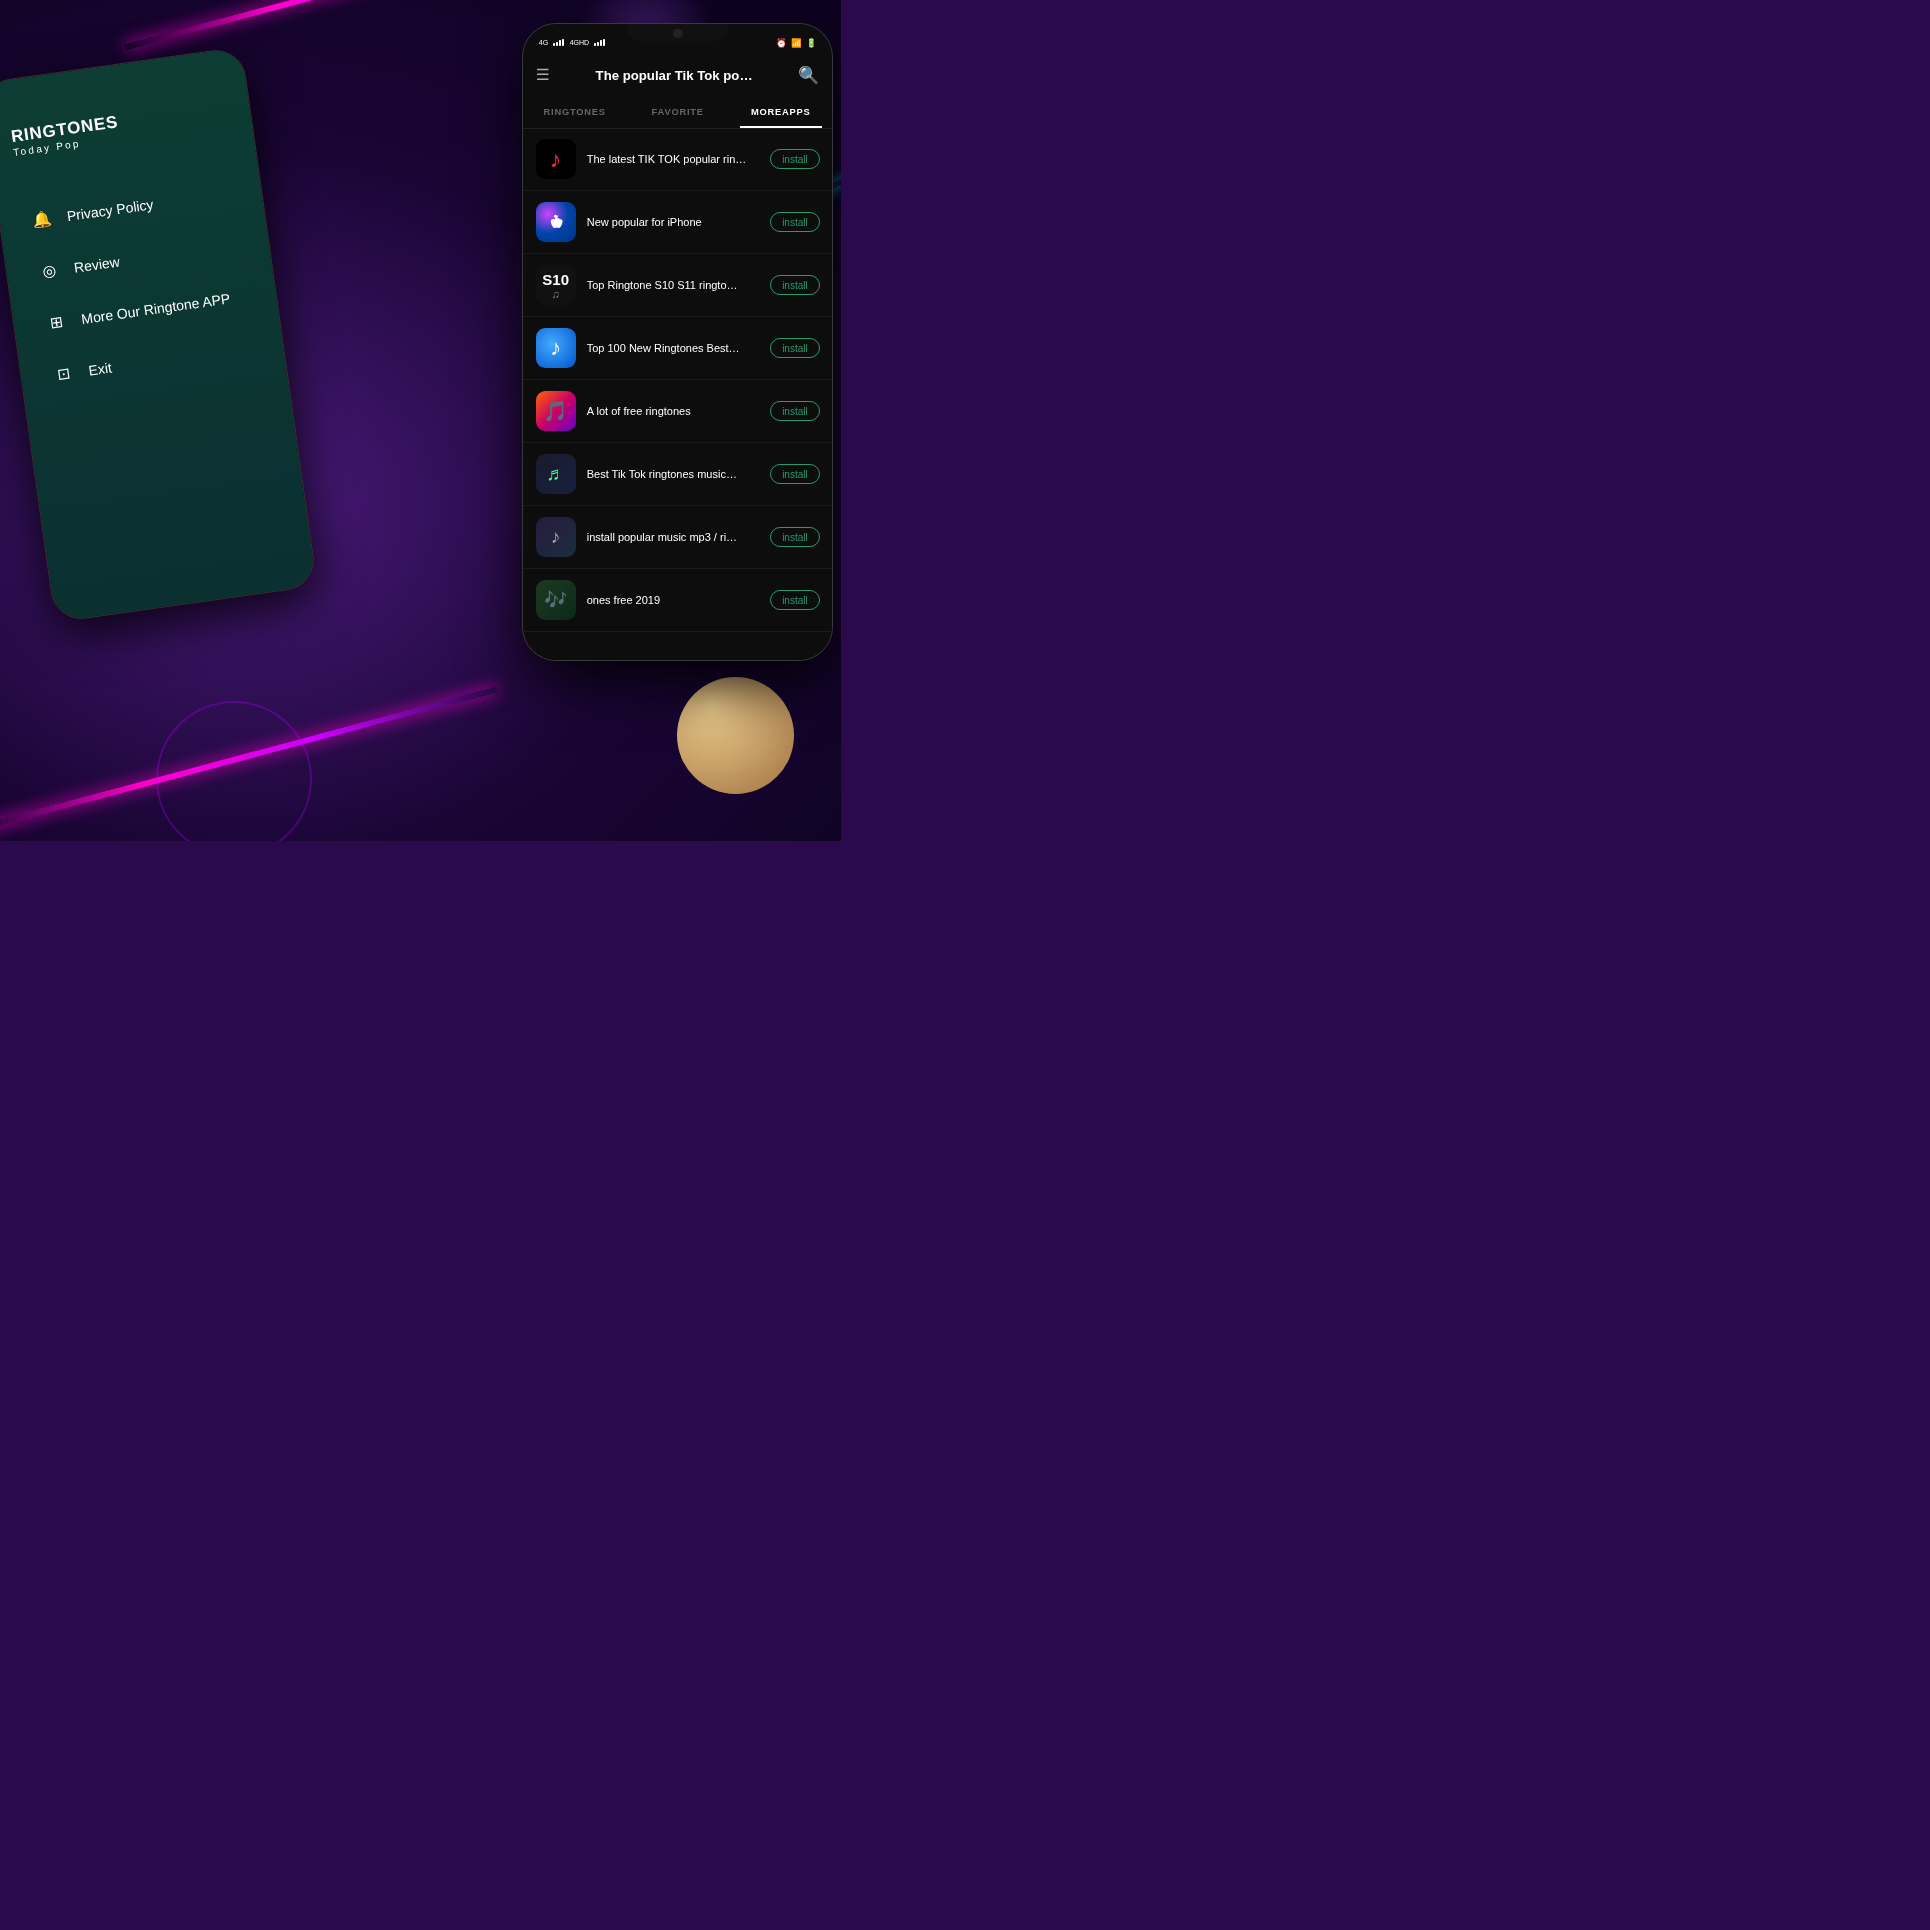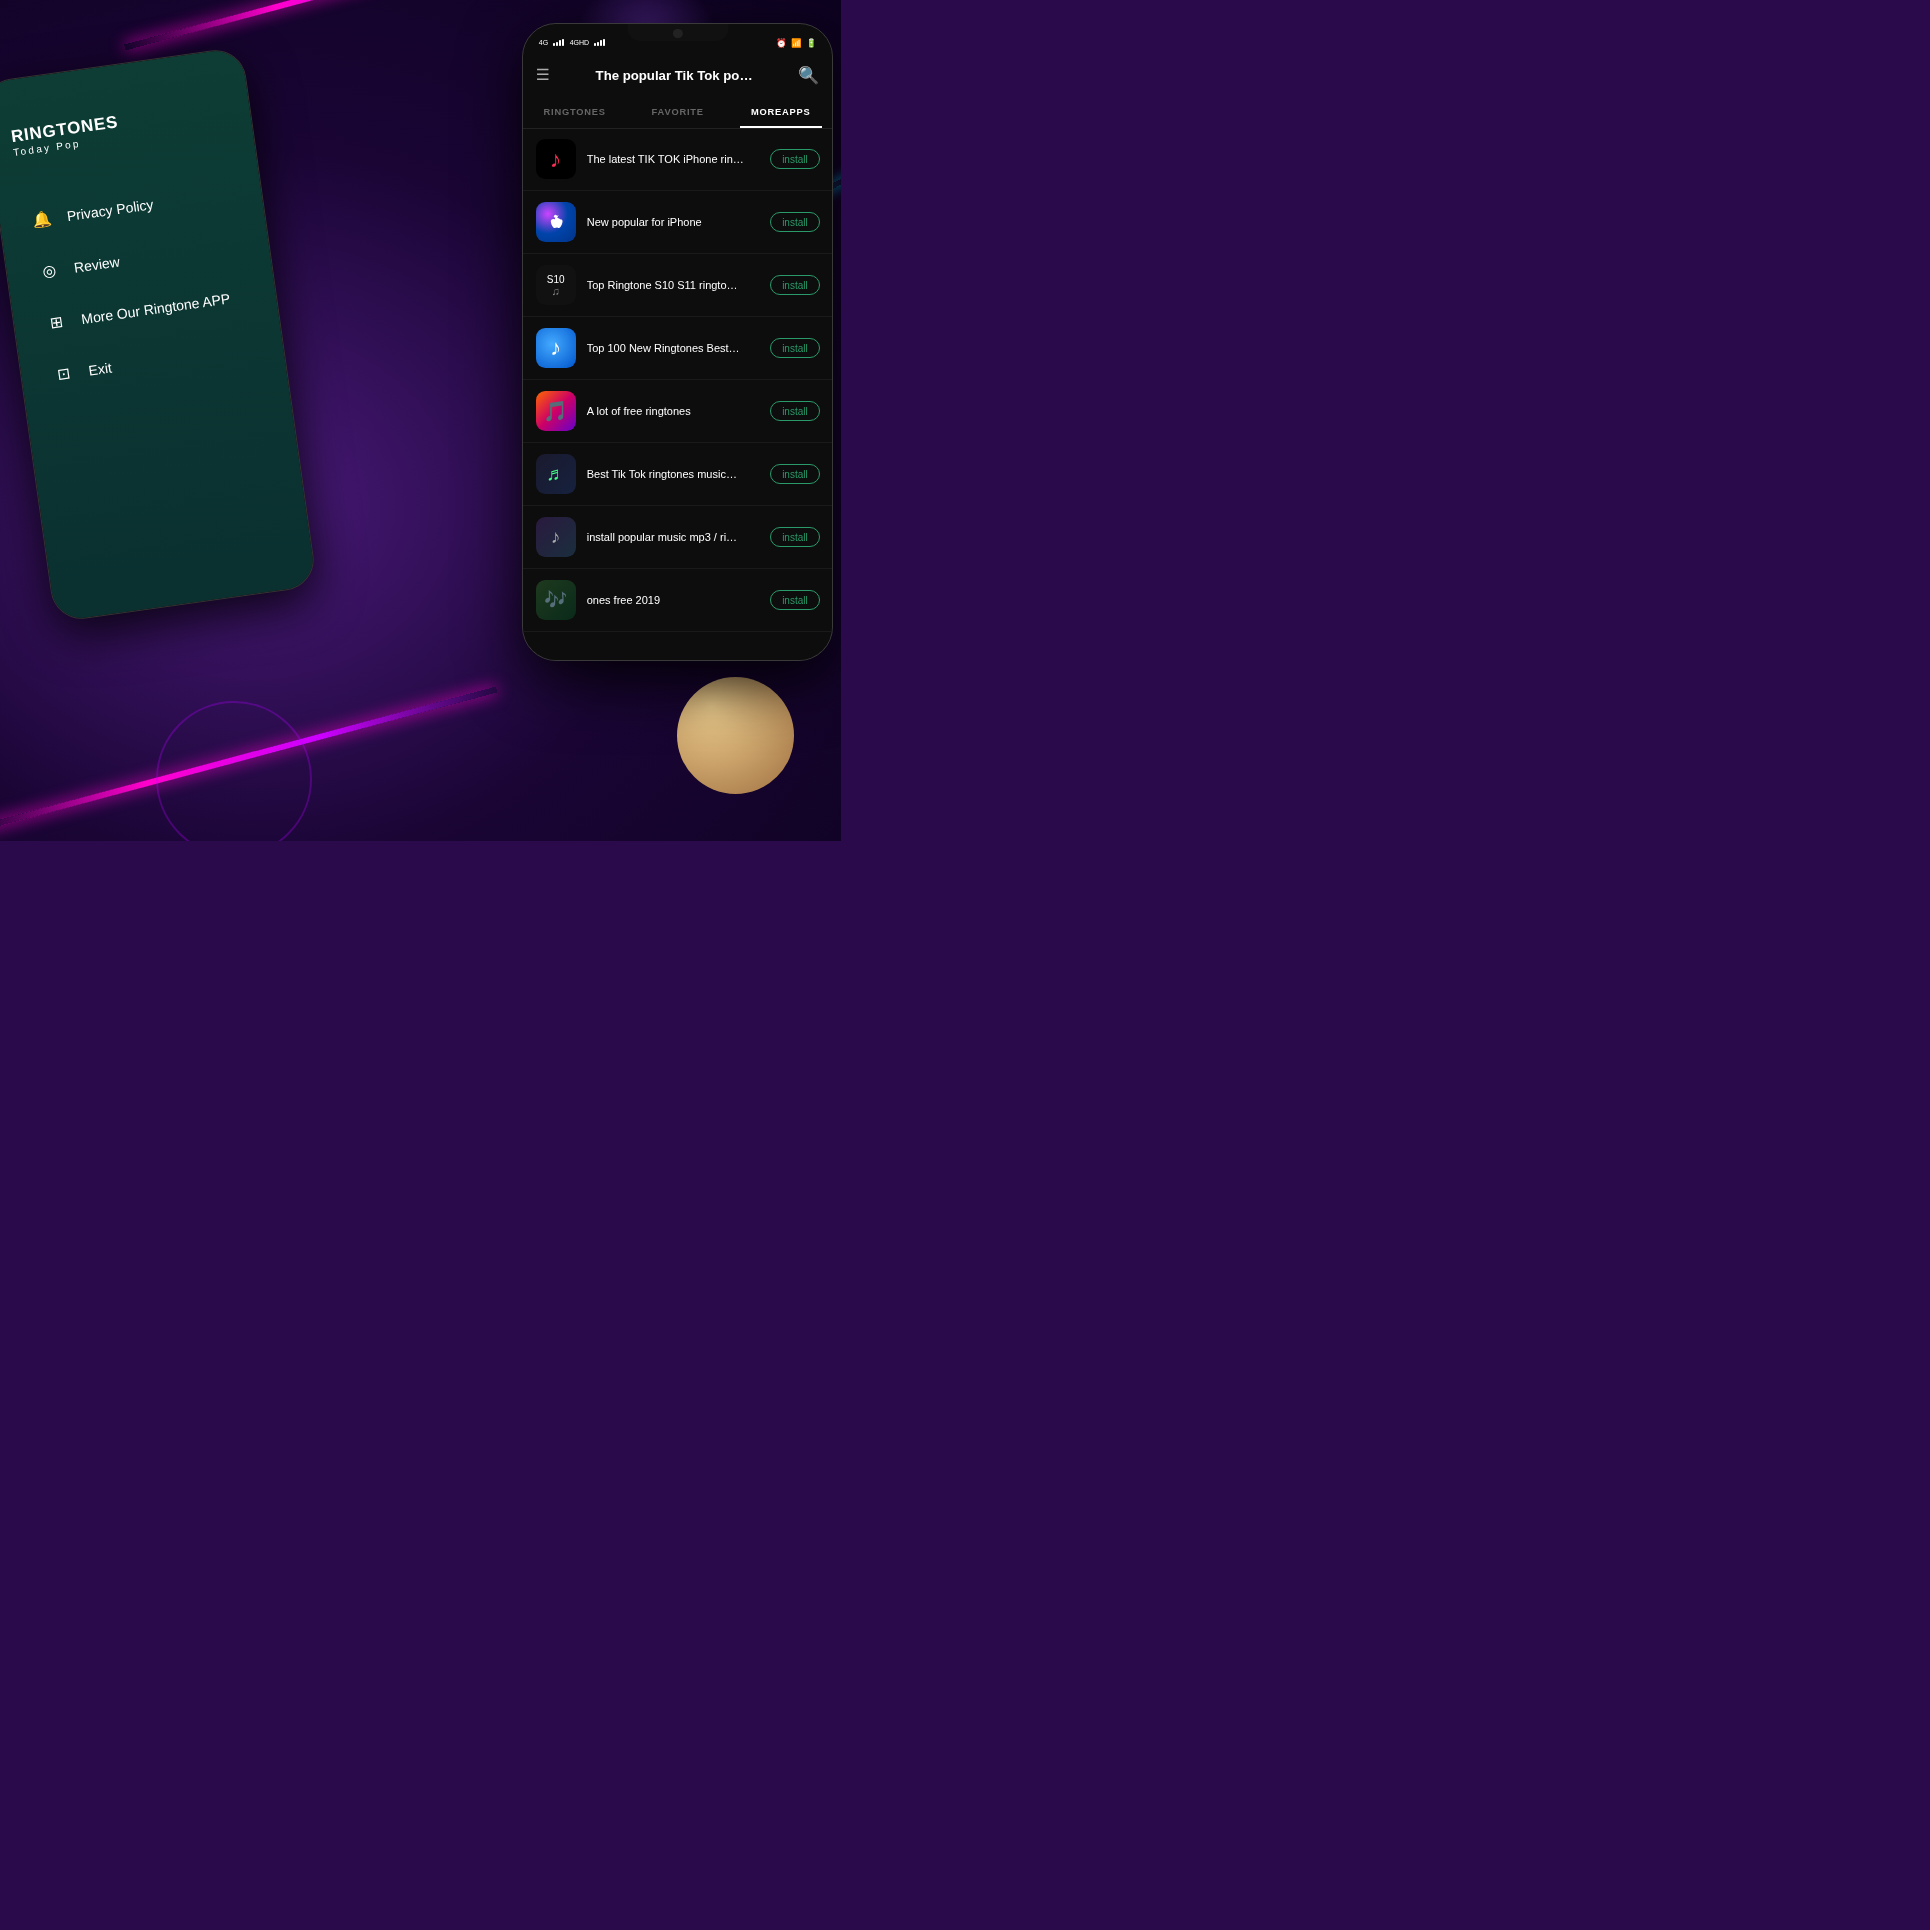--- a/index.html
+++ b/index.html
@@ -438,22 +438,22 @@
       background: #111;
       width: 100%; height: 100%;
       display: flex;
       align-items: center;
       justify-content: center;
       flex-direction: column;
     }
 
     .s10-text {
       color: white;
-      font-size: 10px;
-      font-weight: normal;
+      font-size: 15px;
+      font-weight: bold;
     }
 
     .s10-note {
       color: #888;
       font-size: 11px;
     }
 
     
     .icon-music {
       background: radial-gradient(circle at 40% 40%, #44aaff, #0055cc);
@@ -662,21 +662,21 @@
     </div>
 
     <div class="phone-front-list">
 
       <div class="front-list-item">
         <div class="app-icon-wrapper">
           <div class="icon-tiktok">
             <span style="color:#ff2d55;font-size:23px;font-weight:bold;">♪</span>
           </div>
         </div>
-        <span class="app-name">The latest TIK TOK iPhone rin…</span>
+        <span class="app-name">The latest TIK TOK popular rin…</span>
         <span class="install-btn">install</span>
       </div>
 
       <div class="front-list-item">
         <div class="app-icon-wrapper">
           <div class="icon-iphone">
             <svg width="25" height="25" viewBox="0 0 32 32">
               <circle cx="16" cy="16" r="14" fill="none"></circle>
               <path d="M22 12c-1.5-1.8-3.5-1.8-3.5-1.8s-.3-2 1.7-3.2c0 0-2.2-.5-4 2.2-1 1.5-1 3-1 3s-.5-.8-1.8-.8C11 11.4 10 13 10 14.5c0 2.5 1.5 6 3 7.5.8.8 1.5 1 2.5 1s2-.5 2-.5 1 .5 2 .5 1.7-.2 2.5-1c1.5-1.5 3-5 3-7.5 0-1.5-1-3-3-2.5z" fill="white"></path>
               <circle cx="16" cy="8" r="2" fill="white"></circle>

